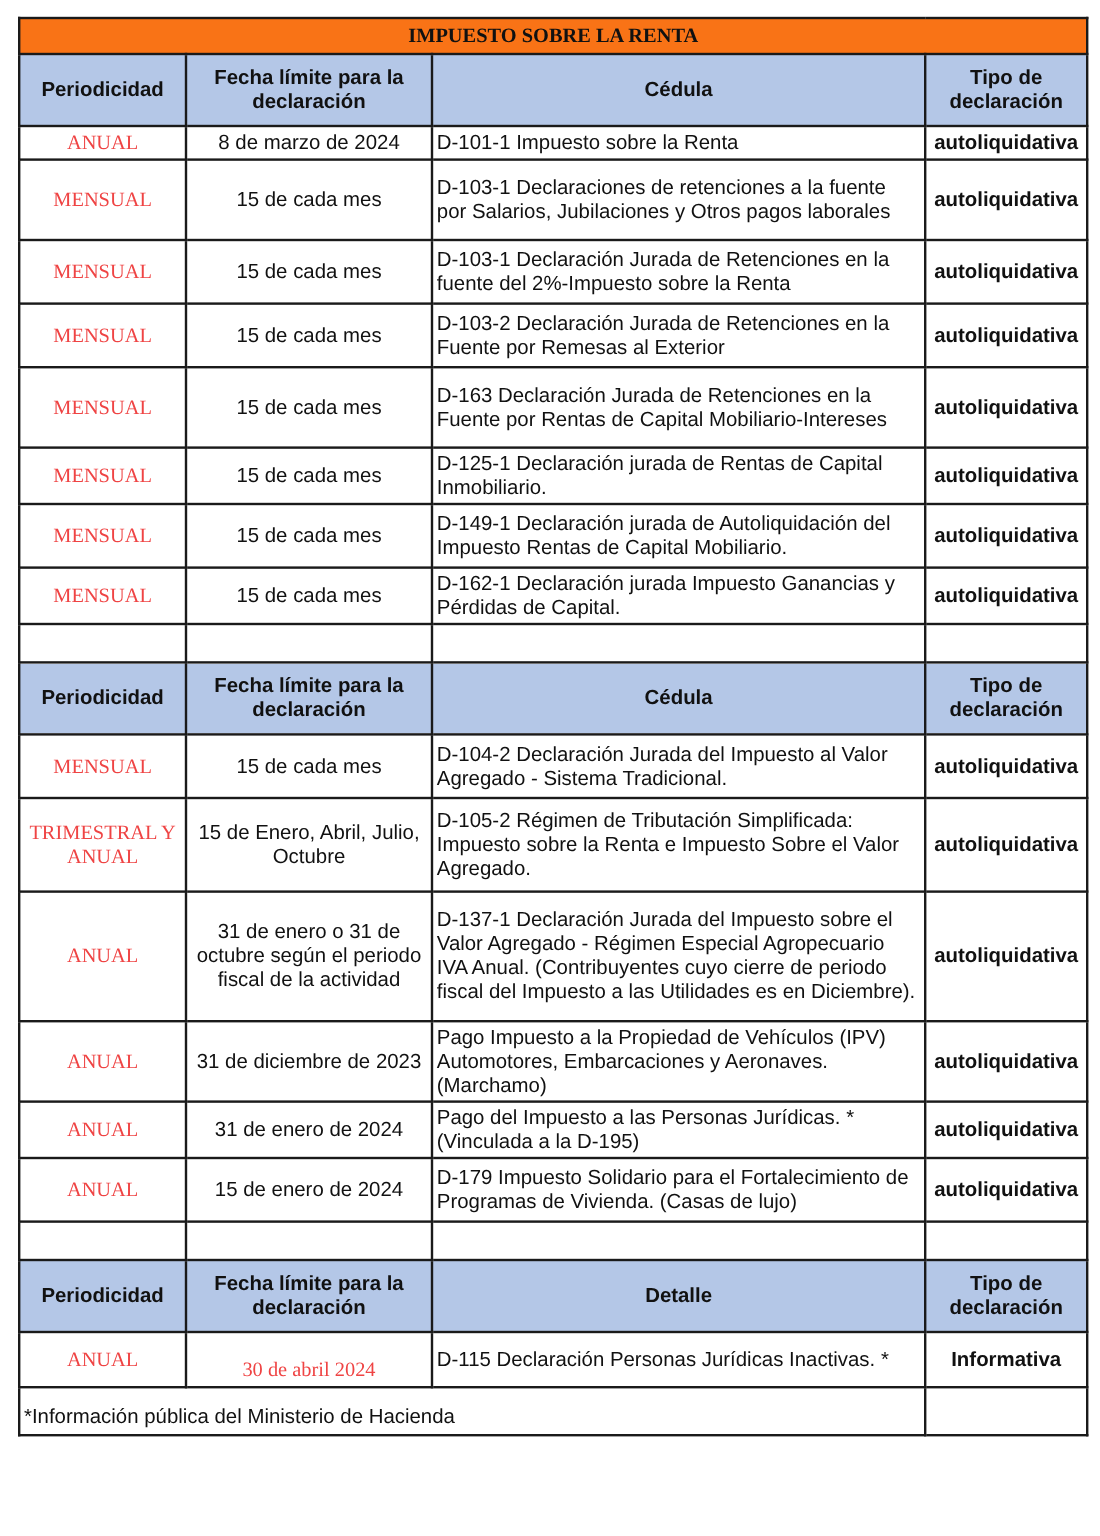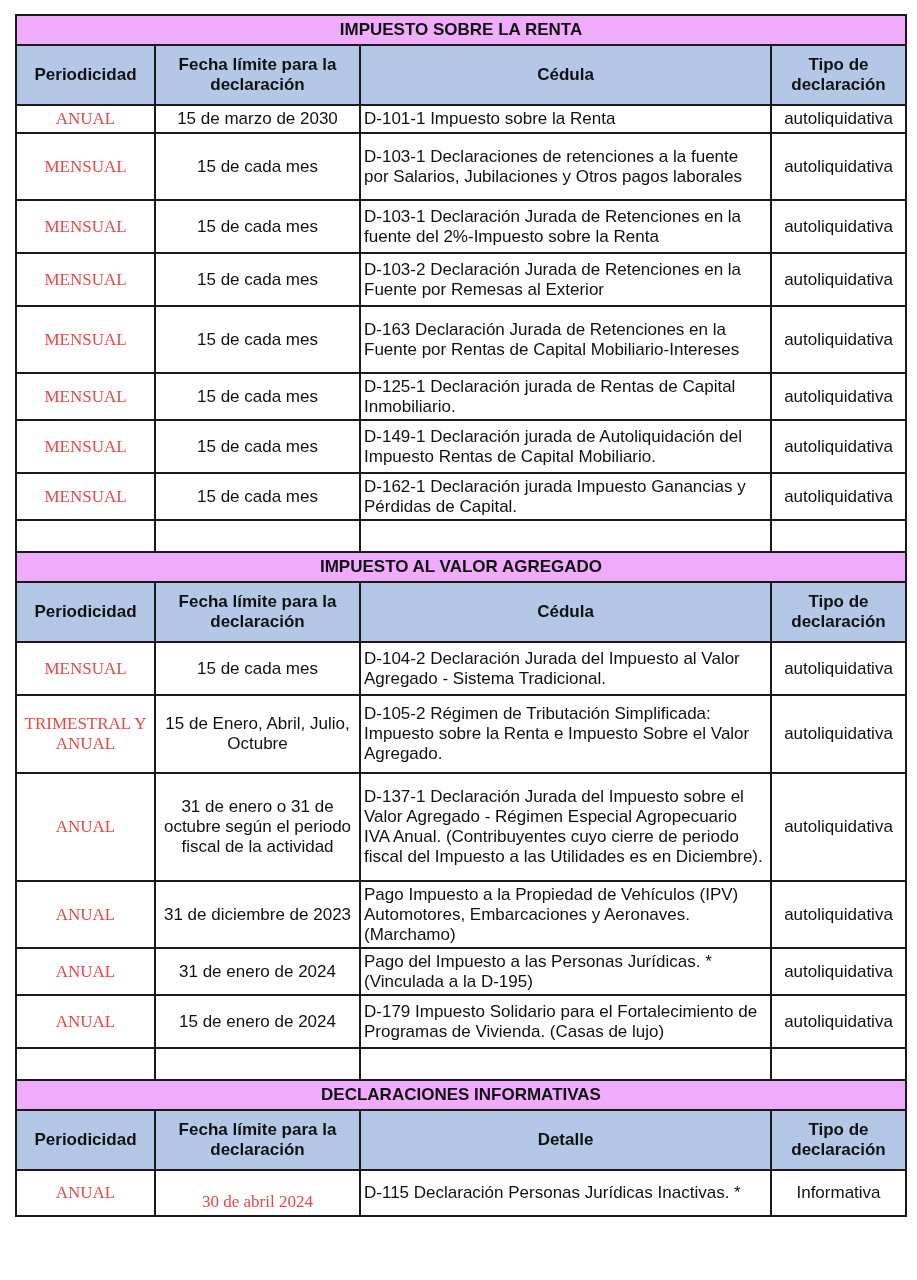--- a/index.html
+++ b/index.html
@@ -7,31 +7,31 @@
   .sheet {
     position: absolute; left: 15px; top: 14px; width: 890px;
     border-collapse: collapse; table-layout: fixed;
     font-family: "Liberation Sans", sans-serif; color: #111;
   }
   .sheet td, .sheet th {
     border: 2px solid #1a1a1a; padding: 0 3px; vertical-align: middle;
     font-size: 17px; line-height: 20px; overflow: hidden;
   }
   .sec-title td {
-    background: #f0abfc; text-align: center; font-weight: bold;
-    font-size: 17px; height: 28px;
+    background: #f97316; text-align: center; font-weight: bold;
+    font-size: 17px; height: 28px; font-family: Liberation Serif, serif;
   }
   .col-head td {
     background: #b4c7e7; text-align: center; font-weight: bold;
     font-size: 17px; height: 58px; line-height: 20px;
   }
   .serif { font-family: "Liberation Serif", serif; font-size: 18px; text-align: center; color: #ef4444; }
   .center { text-align: center; }
   .cedula { text-align: left; padding-left: 3px; margin-left: 24px; }
-  .tipo { text-align: center; }
+  .tipo { text-align: center; font-weight: bold; }
   .blank td { height: 30px; }
   .foot td { height: 34px; font-size: 17px; }
   .date-low { vertical-align: bottom !important; padding-bottom: 3px !important; }
 </style>
 </head>
 <body>
 
 <table class="sheet">
   <colgroup>
     <col style="width:139px">
@@ -45,21 +45,21 @@
       <td colspan="4">IMPUESTO SOBRE LA RENTA</td>
     </tr>
     <tr class="col-head">
       <td>Periodicidad</td>
       <td>Fecha límite para la declaración</td>
       <td>Cédula</td>
       <td>Tipo de declaración</td>
     </tr>
     <tr style="height:28px">
       <td class="serif">ANUAL</td>
-      <td class="center">15 de marzo de 2030</td>
+      <td class="center">8 de marzo de 2024</td>
       <td class="cedula">D-101-1 Impuesto sobre la Renta</td>
       <td class="tipo">autoliquidativa</td>
     </tr>
     <tr style="height:67px">
       <td class="serif">MENSUAL</td>
       <td class="center">15 de cada mes</td>
       <td class="cedula">D-103-1 Declaraciones de retenciones a la fuente por Salarios, Jubilaciones y Otros pagos laborales</td>
       <td class="tipo">autoliquidativa</td>
     </tr>
     <tr style="height:53px">
@@ -98,23 +98,20 @@
       <td class="cedula">D-162-1 Declaración jurada Impuesto Ganancias y Pérdidas de Capital.</td>
       <td class="tipo">autoliquidativa</td>
     </tr>
     <tr class="blank">
       <td></td>
       <td></td>
       <td></td>
       <td></td>
     </tr>
 
-    <tr class="sec-title">
-      <td colspan="4">IMPUESTO AL VALOR AGREGADO</td>
-    </tr>
     <tr class="col-head">
       <td>Periodicidad</td>
       <td>Fecha límite para la declaración</td>
       <td>Cédula</td>
       <td>Tipo de declaración</td>
     </tr>
     <tr style="height:53px">
       <td class="serif">MENSUAL</td>
       <td class="center">15 de cada mes</td>
       <td class="cedula">D-104-2 Declaración Jurada del Impuesto al Valor Agregado - Sistema Tradicional.</td>
@@ -150,29 +147,30 @@
       <td class="cedula">D-179 Impuesto Solidario para el Fortalecimiento de Programas de Vivienda. (Casas de lujo)</td>
       <td class="tipo">autoliquidativa</td>
     </tr>
     <tr class="blank">
       <td></td>
       <td></td>
       <td></td>
       <td></td>
     </tr>
 
-    <tr class="sec-title">
-      <td colspan="4">DECLARACIONES INFORMATIVAS</td>
-    </tr>
     <tr class="col-head">
       <td>Periodicidad</td>
       <td>Fecha límite para la declaración</td>
       <td>Detalle</td>
       <td>Tipo de declaración</td>
     </tr>
     <tr style="height:46px">
       <td class="serif">ANUAL</td>
       <td class="serif date-low" style="font-size:17px">30 de abril 2024</td>
       <td class="cedula">D-115 Declaración Personas Jurídicas Inactivas. *</td>
       <td class="tipo">Informativa</td>
     </tr>
+    <tr class="foot">
+      <td colspan="3" style="vertical-align:bottom;padding-bottom:4px">*Información pública del Ministerio de Hacienda</td>
+      <td></td>
+    </tr>
   </tbody>
 </table>
 
 </body></html>

